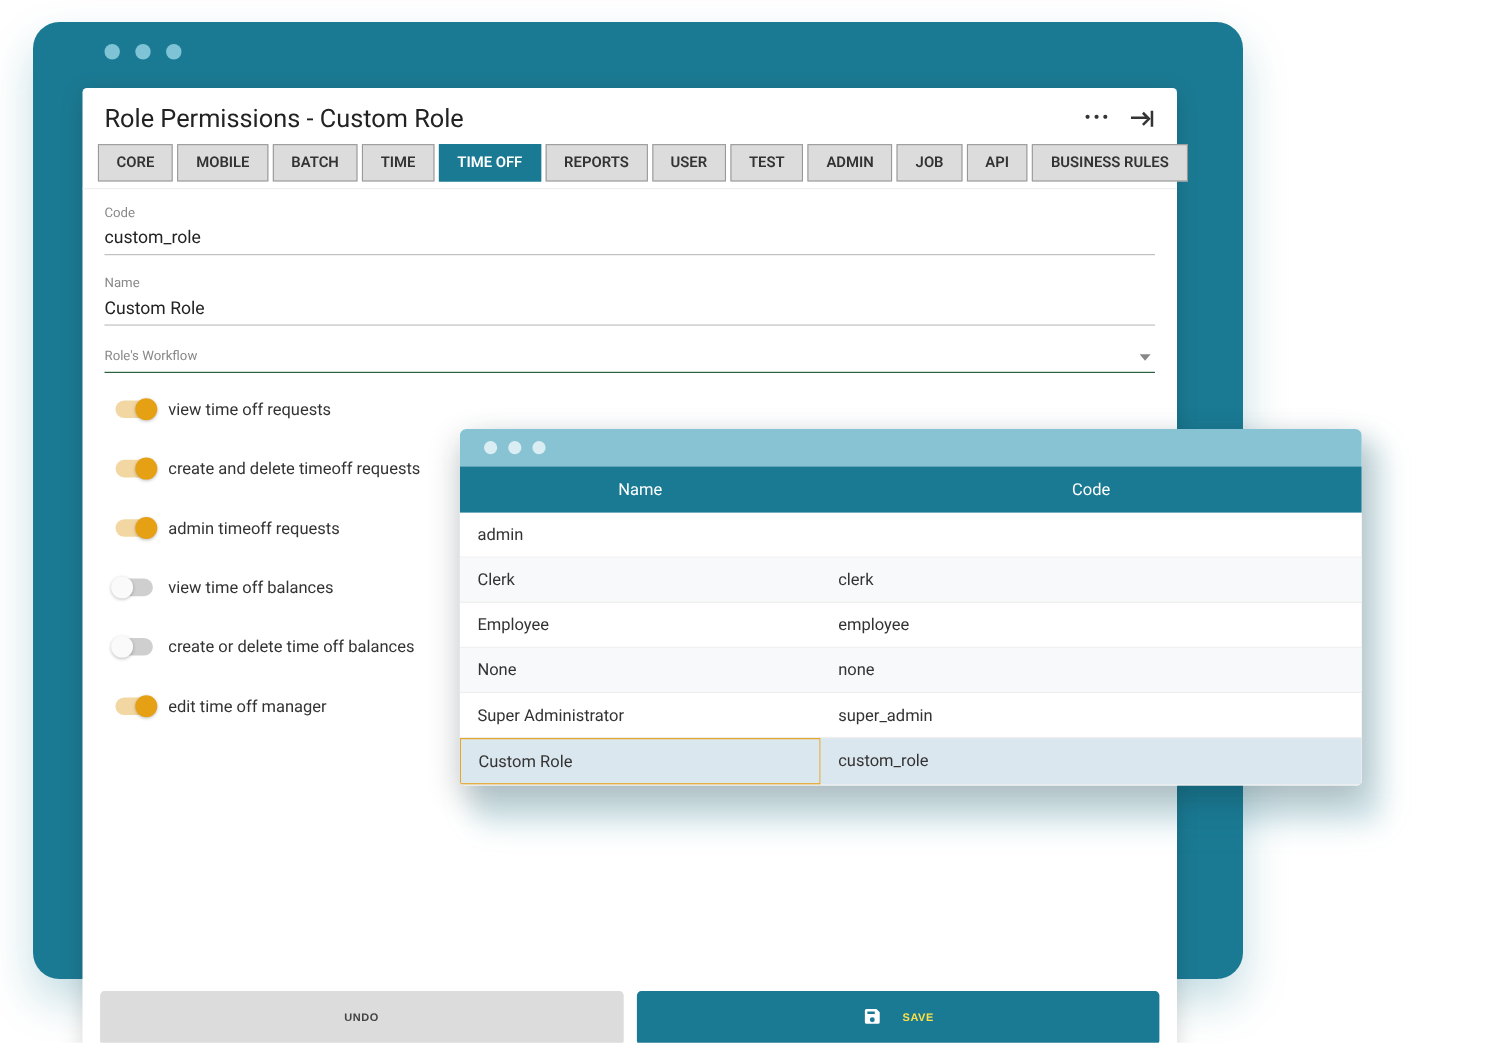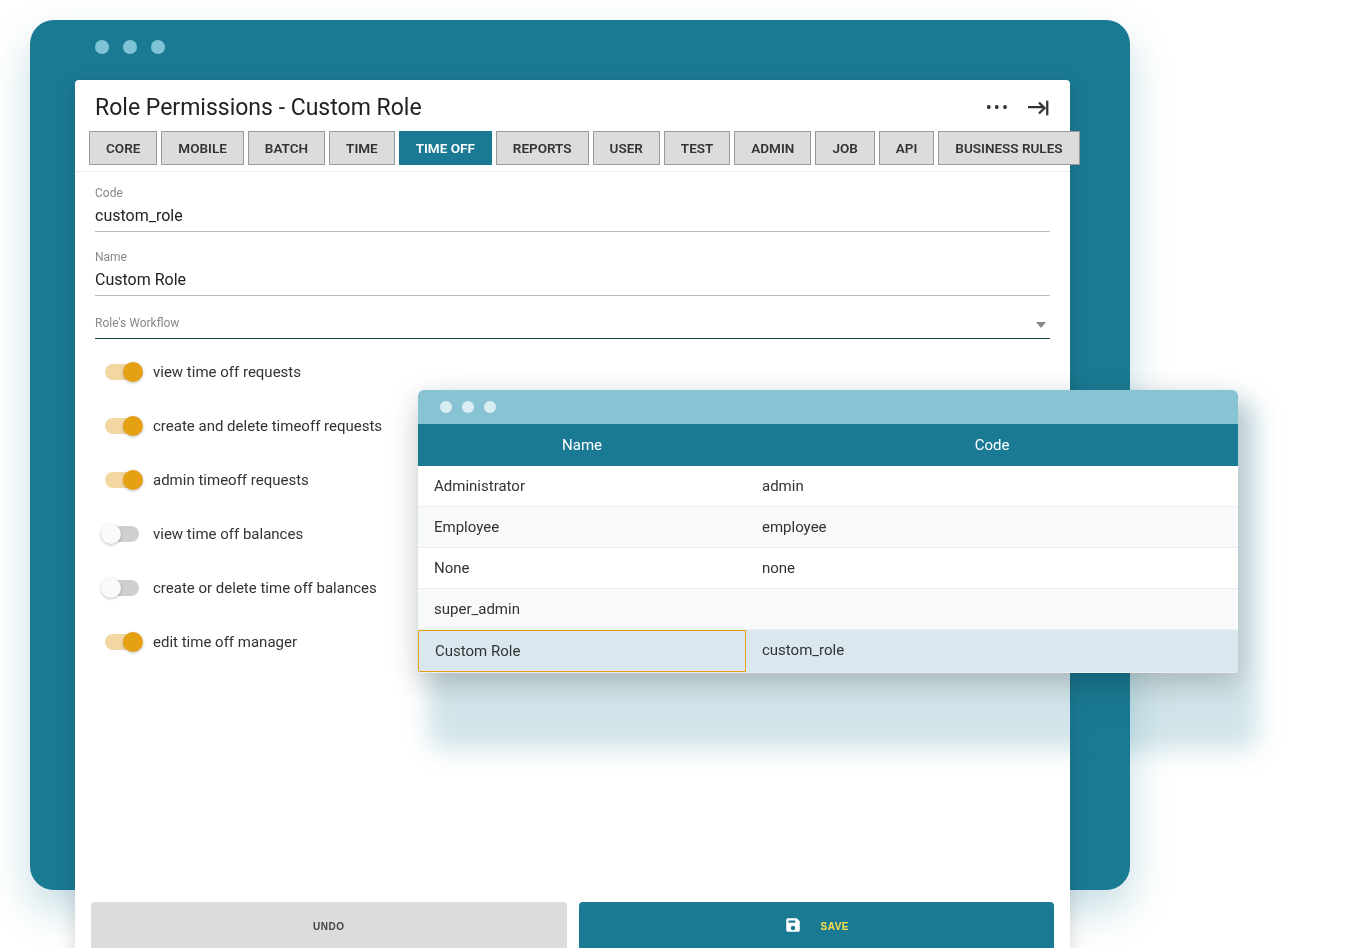--- a/index.html
+++ b/index.html
@@ -273,32 +273,36 @@
     <span></span>
       <span></span>
       <span></span>
   </div>
   <div class="data-header">
     <div class="col col-name">Name</div>
     <div class="col col-code">Code</div>
   </div>
   <div id="data-rows">
       <div class="data-row">
-        <div class="cell col-name">Administrator</div>
         <div class="cell col-code">admin</div>
+      </div>
+      <div class="data-row">
+        <div class="cell col-name">Clerk</div>
+        <div class="cell col-code">clerk</div>
       </div>
       <div class="data-row">
         <div class="cell col-name">Employee</div>
         <div class="cell col-code">employee</div>
       </div>
       <div class="data-row">
         <div class="cell col-name">None</div>
         <div class="cell col-code">none</div>
       </div>
       <div class="data-row">
+        <div class="cell col-name">Super Administrator</div>
         <div class="cell col-code">super_admin</div>
       </div>
       <div class="data-row selected">
         <div class="cell col-name">Custom Role</div>
         <div class="cell col-code">custom_role</div>
       </div>
     </div>
 </div>
 
 </body></html>

